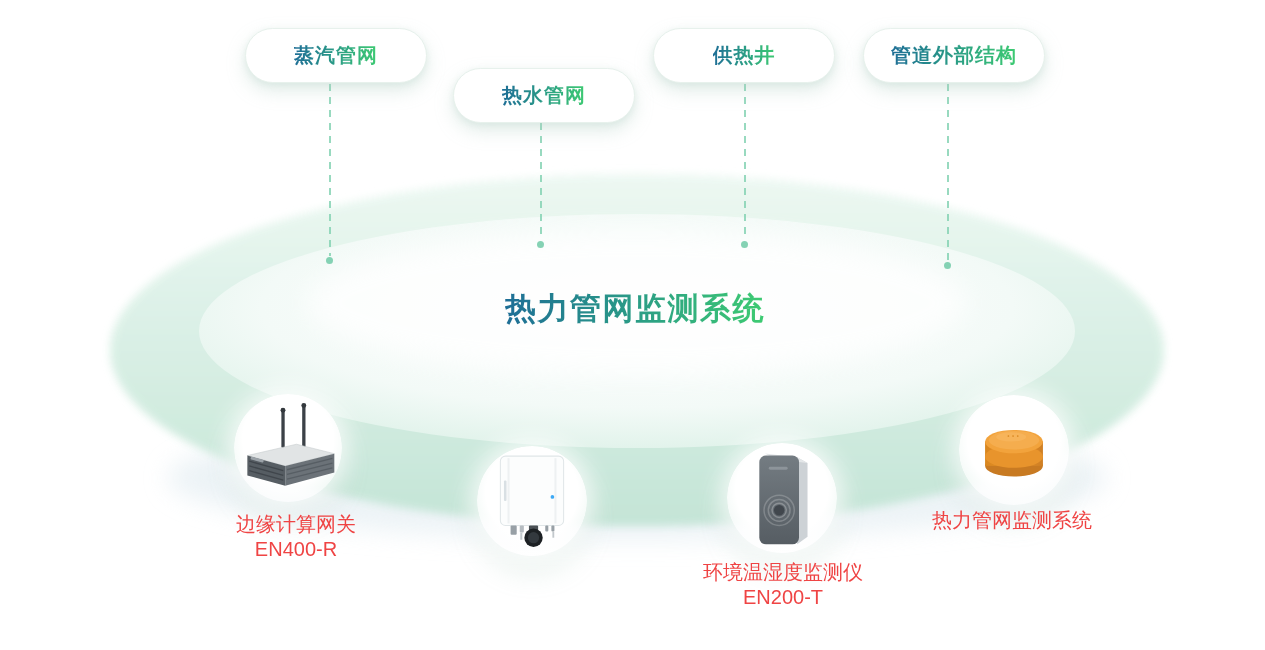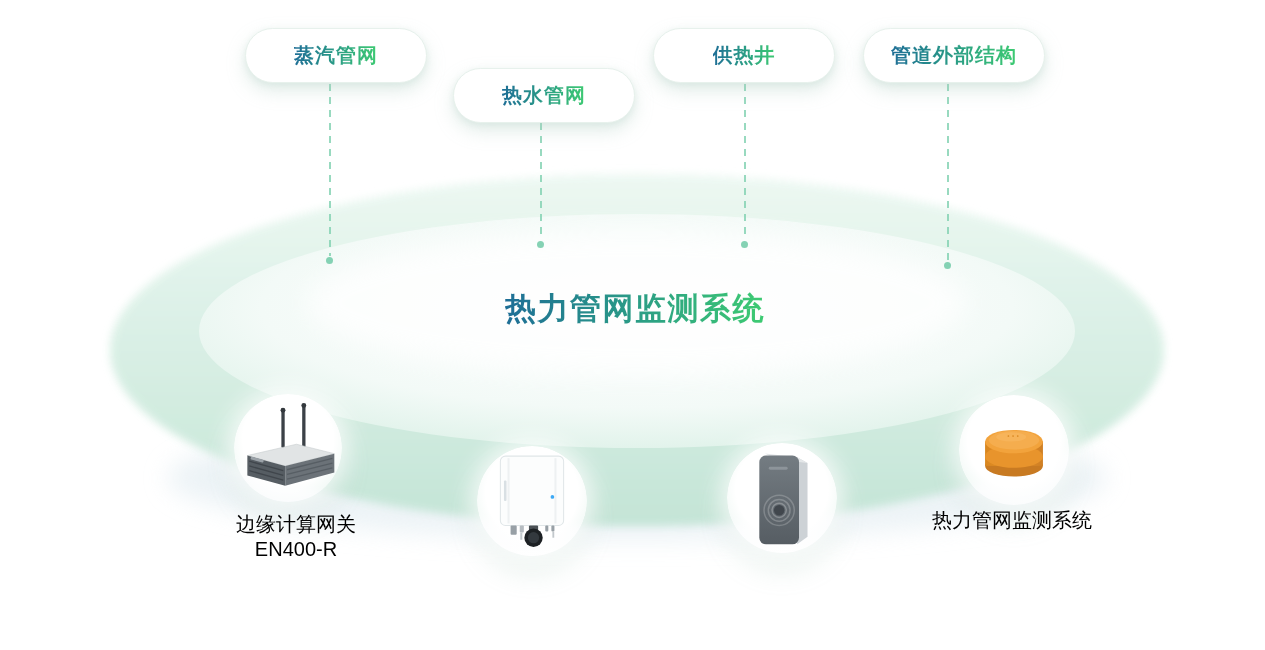--- a/index.html
+++ b/index.html
@@ -47,21 +47,21 @@
 
   
   .dev-circle{
     position:absolute;border-radius:50%;
     background:radial-gradient(circle at 50% 42%,#ffffff 55%,rgba(255,255,255,.45) 100%);
     box-shadow:0 0 22px 8px rgba(255,255,255,.75),0 16px 28px rgba(150,190,175,.22);
     display:flex;align-items:center;justify-content:center;
   }
   .dev-label{
     position:absolute;transform:translateX(-50%);text-align:center;
-    color:#000000;font-size:20px;line-height:25px;font-weight:500;white-space:nowrap;
+    color:#ef4444;font-size:20px;line-height:25px;font-weight:500;white-space:nowrap;
   }
 </style>
 </head>
 <body>
 
 <div class="canvas">
 
   <svg class="ring-svg" width="1265" height="650" viewBox="0 0 1265 650">
     <defs>
       <linearGradient id="gOuter" x1="0" y1="0" x2="0" y2="1">
@@ -171,20 +171,24 @@
       <polygon points="56,12 67,18 67,96 56,104" fill="#cdd2d6"></polygon>
       <polygon points="22,8 56,12 67,18 33,14" fill="#e4e7e9"></polygon>
       <rect x="16" y="10" width="42" height="94" rx="7" fill="url(#thBody)"></rect>
       <rect x="26" y="22" width="20" height="3" rx="1.5" fill="#8d949a"></rect>
       <circle cx="37" cy="68" r="16" fill="none" stroke="rgba(255,255,255,0.20)" stroke-width="1.6"></circle>
       <circle cx="37" cy="68" r="11.5" fill="none" stroke="rgba(255,255,255,0.22)" stroke-width="1.6"></circle>
       <circle cx="37" cy="68" r="7.5" fill="none" stroke="rgba(255,255,255,0.25)" stroke-width="1.6"></circle>
       <circle cx="37" cy="68" r="5.5" fill="#41474d"></circle>
     </svg>
   </div>
+  <div class="dev-label" style="left:783px;top:560px;">
+    <div>环境温湿度监测仪</div>
+    <div>EN200-T</div>
+  </div>
 
   <div class="dev-circle" style="left:959px;top:395px;width:110px;height:110px;">
     <svg width="100" height="84" viewBox="0 0 100 90">
       <defs>
         <linearGradient id="puckSide" x1="0" y1="0" x2="1" y2="0">
           <stop offset="0" stop-color="#d8861f"></stop>
           <stop offset="0.5" stop-color="#e8942c"></stop>
           <stop offset="1" stop-color="#cf7f24"></stop>
         </linearGradient>
       </defs>

